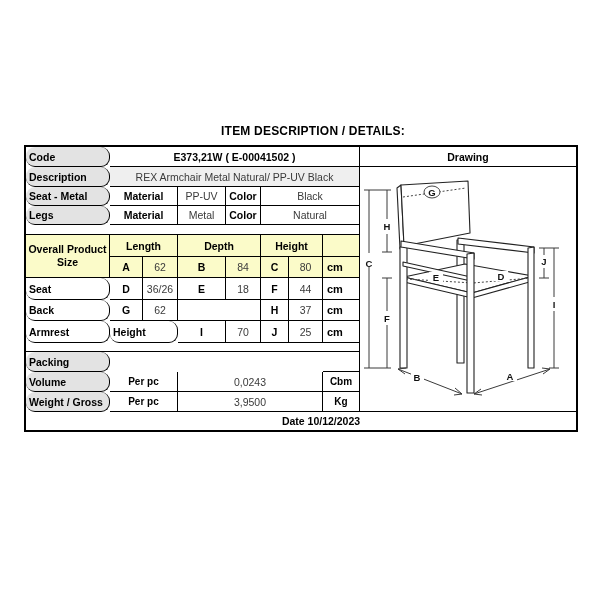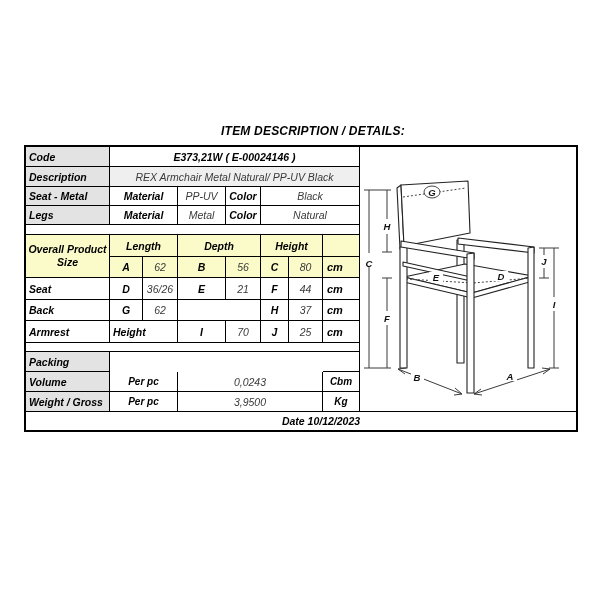--- a/index.html
+++ b/index.html
@@ -1,27 +1,27 @@
 <!DOCTYPE html>
 <html><head>
 <meta charset="utf-8">
 <style>
   html,body{margin:0;padding:0;background:#fff;}
   #stage{position:relative;width:572px;height:600px;background:#fff;
-         font-family:"Liberation Sans","DejaVu Sans",sans-serif;font-style:italic;}
+         font-family:"Liberation Sans","DejaVu Sans",sans-serif;}
   #page-title{position:absolute;top:124px;left:0;width:600px;text-align:center;
               text-indent:26px;font-size:12px;font-weight:bold;color:#000;letter-spacing:.2px;}
   #spec{position:absolute;left:24px;top:145px;width:554px;height:287px;
         box-sizing:border-box;border:2px solid #000;background:#fff;display:grid;
         grid-template-columns:84px 33px 35px 48px 35px 28px 34px 37px 216px;
         grid-template-rows:20px 20px 19px 19px 10px 22px 21px 22px 21px 22px 9px 20px 20px 20px 18px;}
   .cell{box-sizing:border-box;display:flex;align-items:center;justify-content:center;
         border-right:1px solid #000;border-bottom:1px solid #000;
         font-size:10.5px;color:#000;overflow:hidden;white-space:nowrap;}
-  .lbl{justify-content:flex-start;padding-left:3px;font-weight:bold;}
+  .lbl{justify-content:flex-start;padding-left:3px;font-weight:bold;border-radius:9px;}
   .b{font-weight:bold;}
   .val{color:#3a3a3a;}
   .sm{font-size:10px;}
   .unit{justify-content:flex-start;padding-left:4px;font-weight:bold;font-size:11px;}
   .grey{background:#e3e3e3;}
   .ltgrey{background:#efefef;}
   .yellow{background:#fbfbc9;}
   .nr{border-right:none;}
   .nb{border-bottom:none;}
   .wrap2{white-space:normal;text-align:center;line-height:1.2;padding:0 2px;}
@@ -38,21 +38,22 @@
 </head>
 <body>
 
 <div id="stage">
 
   <div id="page-title">ITEM DESCRIPTION / DETAILS:</div>
 
   <div id="spec">
 
     <div class="cell lbl grey" style="grid-area:1/1/2/2">Code</div>
-    <div class="cell b" style="grid-area:1/2/2/9">E373,21W ( E-00024146 )</div>
+    <div class="cell b" style="grid-area:1/2/2/9">E373,21W ( E-00041502 )</div>
+    <div class="cell b nr" style="grid-area:1/9/2/10">Drawing</div>
 
     <div class="cell lbl grey" style="grid-area:2/1/3/2">Description</div>
     <div class="cell val ltgrey" style="grid-area:2/2/3/9">REX Armchair Metal Natural/ PP-UV Black</div>
 
     <div id="draw-cell" class="cell nr" style="grid-area:2/9/15/10">
       <svg width="216" height="244" viewBox="0 0 216 244">
 
         <path class="shape" d="M97,73 L104,72 L104,196 L97,196 Z"></path>
 
         <path class="shape" d="M44,110 L105,97 L173,109 L112,126 Z"></path>
@@ -117,30 +118,30 @@
 
     <div class="cell b yellow wrap2" style="grid-area:6/1/8/2">Overall Product Size</div>
     <div class="cell b yellow" style="grid-area:6/4/7/6">Depth</div>
     <div class="cell b yellow" style="grid-area:6/2/7/4">Length</div>
     <div class="cell b yellow" style="grid-area:6/6/7/8">Height</div>
     <div class="cell yellow" style="grid-area:6/8/7/9"></div>
 
     <div class="cell b yellow" style="grid-area:7/2/8/3">A</div>
     <div class="cell val yellow" style="grid-area:7/3/8/4">62</div>
     <div class="cell b yellow" style="grid-area:7/4/8/5">B</div>
-    <div class="cell val yellow" style="grid-area:7/5/8/6">56</div>
+    <div class="cell val yellow" style="grid-area:7/5/8/6">84</div>
     <div class="cell b yellow" style="grid-area:7/6/8/7">C</div>
     <div class="cell val yellow" style="grid-area:7/7/8/8">80</div>
     <div class="cell unit yellow" style="grid-area:7/8/8/9">cm</div>
 
     <div class="cell lbl" style="grid-area:8/1/9/2">Seat</div>
     <div class="cell b" style="grid-area:8/2/9/3">D</div>
     <div class="cell val" style="grid-area:8/3/9/4">36/26</div>
     <div class="cell b" style="grid-area:8/4/9/5">E</div>
-    <div class="cell val" style="grid-area:8/5/9/6">21</div>
+    <div class="cell val" style="grid-area:8/5/9/6">18</div>
     <div class="cell b" style="grid-area:8/6/9/7">F</div>
     <div class="cell val" style="grid-area:8/7/9/8">44</div>
     <div class="cell unit" style="grid-area:8/8/9/9">cm</div>
 
     <div class="cell lbl" style="grid-area:9/1/10/2">Back</div>
     <div class="cell b" style="grid-area:9/2/10/3">G</div>
     <div class="cell val" style="grid-area:9/3/10/4">62</div>
     <div class="cell" style="grid-area:9/4/10/6"></div>
     <div class="cell b" style="grid-area:9/6/10/7">H</div>
     <div class="cell val" style="grid-area:9/7/10/8">37</div>

